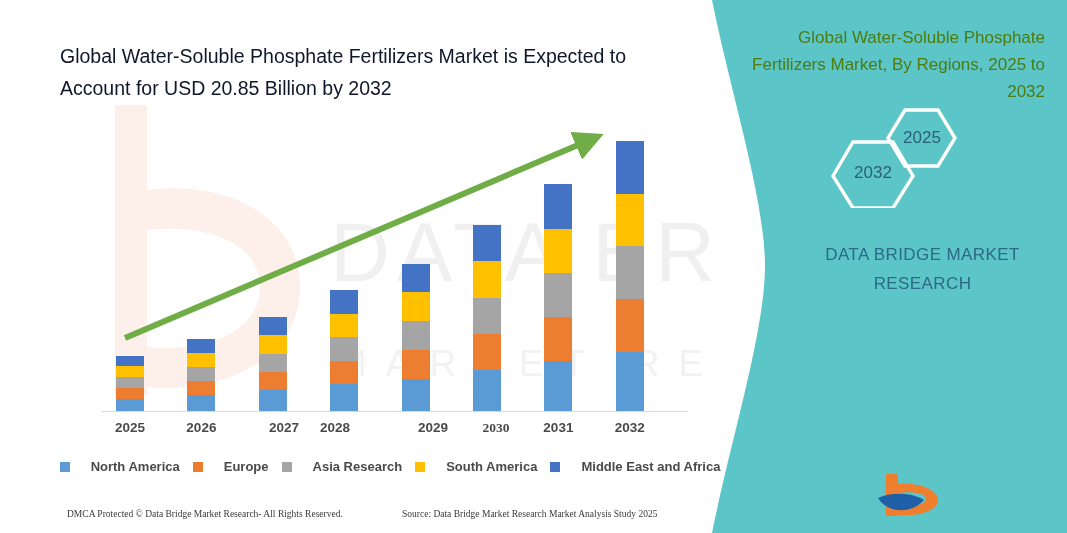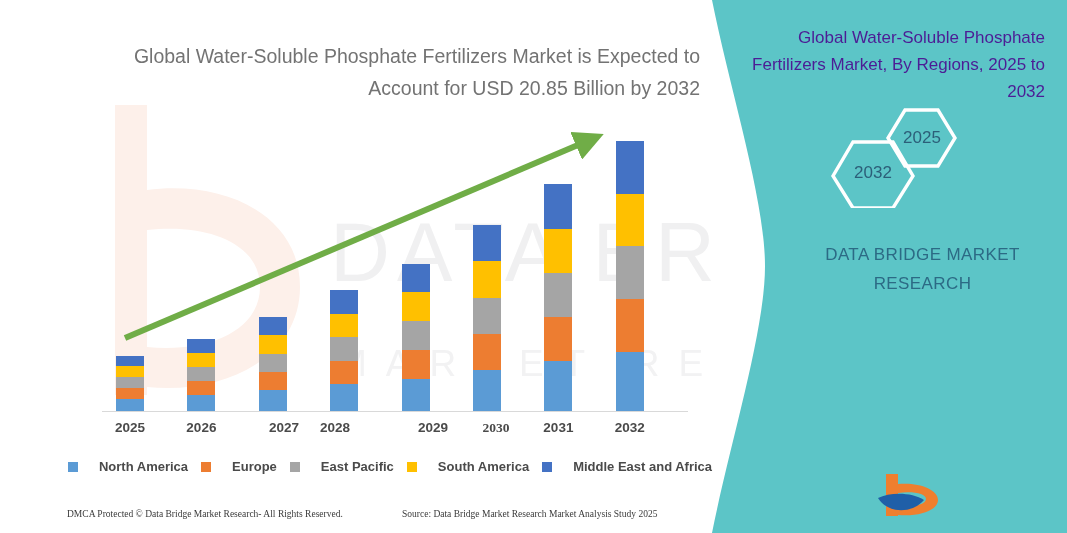--- a/index.html
+++ b/index.html
@@ -39,23 +39,23 @@
     color:#f2f2f3;white-space:nowrap;
   }
   .wm-b{
     position:absolute;left:95px;top:95px;
     width:215px;height:300px;
   }
 
   
   .headline{
     position:absolute;left:60px;top:40px;width:640px;
-    text-align:right;
+    text-align:left;
     font-size:19.5px;line-height:32px;
-    color:#737373;
+    color:#0f172a;
   }
 
   
   .chart-area{position:absolute;left:80px;top:120px;width:610px;height:300px;}
   .plot{position:absolute;left:0;top:0;width:610px;height:291px;}
   .axis-line{
     position:absolute;left:22px;top:291px;width:586px;height:1px;
     background:#d9d9d9;
   }
   .bar{
@@ -88,21 +88,21 @@
   .footer-right{
     position:absolute;left:402px;top:509px;
     font-size:9.5px;color:#3a3a3a;
     font-family:"Liberation Serif", serif;
   }
 
   
   .panel-title{
     position:absolute;left:745px;top:24px;width:300px;
     text-align:right;
-    font-size:17px;line-height:27px;color:#4c1d95;
+    font-size:17px;line-height:27px;color:#4d7c0f;
   }
   .hexes{position:absolute;left:820px;top:108px;width:190px;height:100px;}
   .hex-label{
     position:absolute;font-size:17px;color:#2c5f79;
   }
   .panel-brand{
     position:absolute;left:790px;top:240px;width:265px;
     text-align:center;font-size:17px;line-height:29px;
     color:#2c6a85;letter-spacing:.4px;
   }
@@ -217,21 +217,21 @@
       <div class="legend-item">
         <span class="legend-swatch" style="background: rgb(91, 155, 213);"></span>
         <span class="legend-label">North America</span>
       </div>
       <div class="legend-item">
         <span class="legend-swatch" style="background: rgb(237, 125, 49);"></span>
         <span class="legend-label">Europe</span>
       </div>
       <div class="legend-item">
         <span class="legend-swatch" style="background: rgb(165, 165, 165);"></span>
-        <span class="legend-label">East Pacific</span>
+        <span class="legend-label">Asia Research</span>
       </div>
       <div class="legend-item">
         <span class="legend-swatch" style="background: rgb(255, 192, 0);"></span>
         <span class="legend-label">South America</span>
       </div>
       <div class="legend-item">
         <span class="legend-swatch" style="background: rgb(68, 114, 196);"></span>
         <span class="legend-label">Middle East and Africa</span>
       </div>
     </div>

